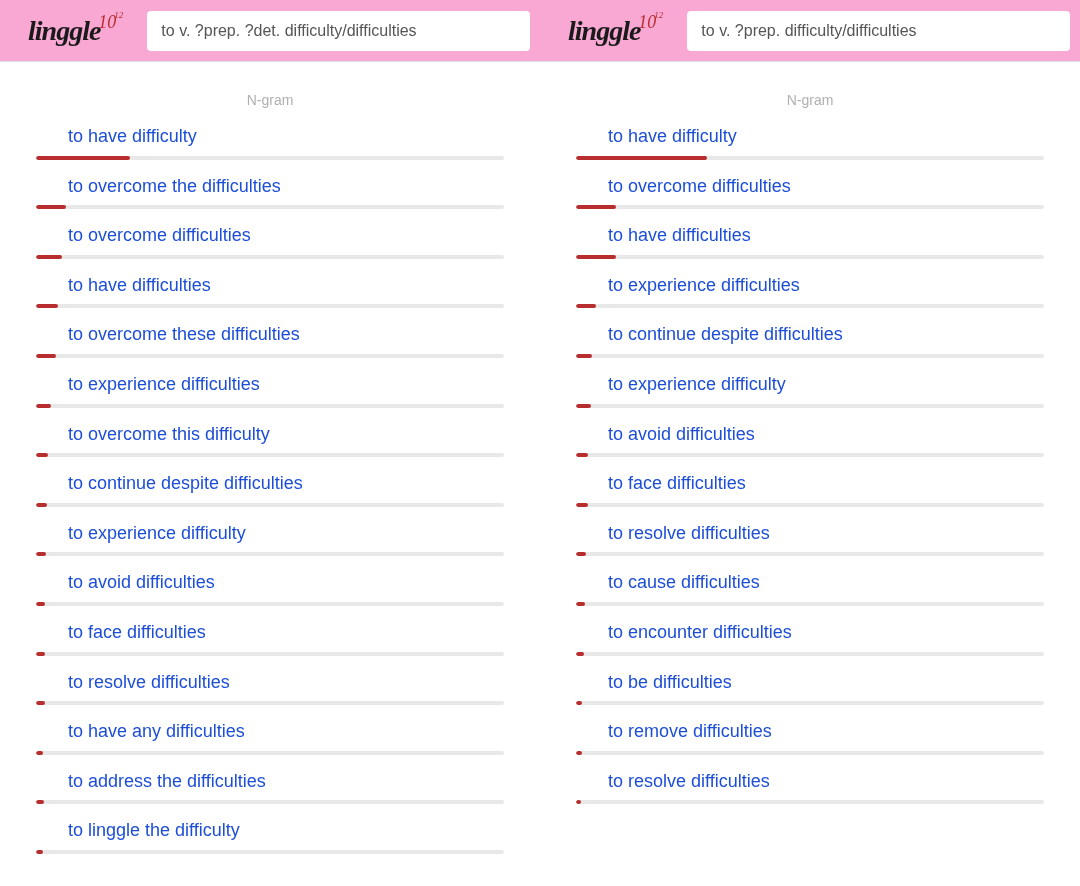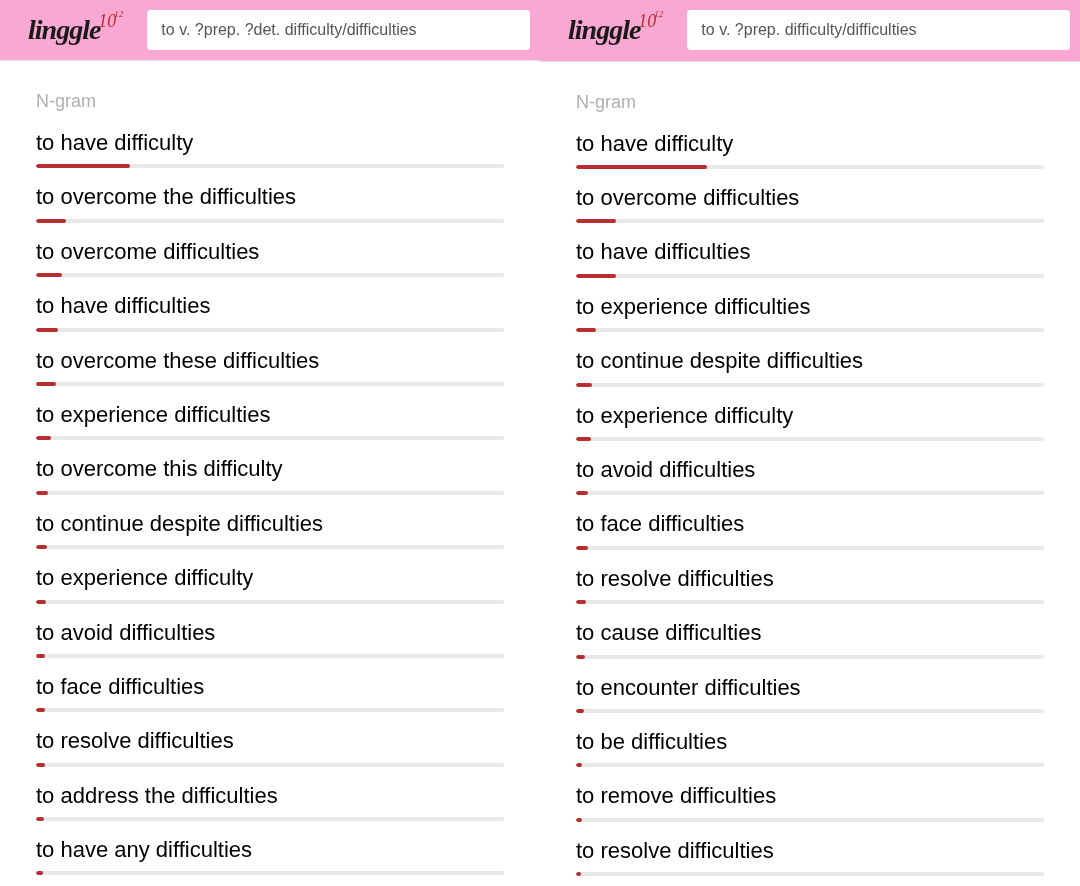--- a/index.html
+++ b/index.html
@@ -71,34 +71,36 @@
       color: #555;
       padding: 0 14px;
       outline: none;
       border-radius: 4px;
     }
     .content {
       padding: 30px 36px 0 36px;
       overflow-y: auto;
     }
     .section-title {
-      font-size: 18px;
+      font-size: 14px;
       color: #b0b0b0;
       font-weight: 400;
       margin-bottom: 18px;
+      text-align: center;
     }
     .ngram-item {
       margin-bottom: 16px;
     }
     .ngram-text {
-      font-size: 22px;
-      color: #000000;
+      font-size: 18px;
+      color: #1d4ed8;
       font-weight: 400;
       margin-bottom: 8px;
       line-height: 1.2;
+      margin-left: 32px;
     }
     .ngram-bar-track {
       width: 100%;
       height: 4px;
       background: #e8e8e8;
       border-radius: 2px;
       overflow: hidden;
     }
     .ngram-bar-fill {
       height: 100%;
@@ -187,29 +189,29 @@
             <div class="ngram-bar-fill" style="width: 2%;"></div>
           </div>
         </div>
         <div class="ngram-item">
           <div class="ngram-text">to resolve difficulties</div>
           <div class="ngram-bar-track">
             <div class="ngram-bar-fill" style="width: 2%;"></div>
           </div>
         </div>
         <div class="ngram-item">
+          <div class="ngram-text">to have any difficulties</div>
+          <div class="ngram-bar-track">
+            <div class="ngram-bar-fill" style="width: 1.6%;"></div>
+          </div>
+        </div>
+        <div class="ngram-item">
           <div class="ngram-text">to address the difficulties</div>
           <div class="ngram-bar-track">
             <div class="ngram-bar-fill" style="width: 1.8%;"></div>
-          </div>
-        </div>
-        <div class="ngram-item">
-          <div class="ngram-text">to have any difficulties</div>
-          <div class="ngram-bar-track">
-            <div class="ngram-bar-fill" style="width: 1.6%;"></div>
           </div>
         </div>
         <div class="ngram-item">
           <div class="ngram-text">to linggle the difficulty</div>
           <div class="ngram-bar-track">
             <div class="ngram-bar-fill" style="width: 1.4%;"></div>
           </div>
         </div>
       </div>
   </div>

